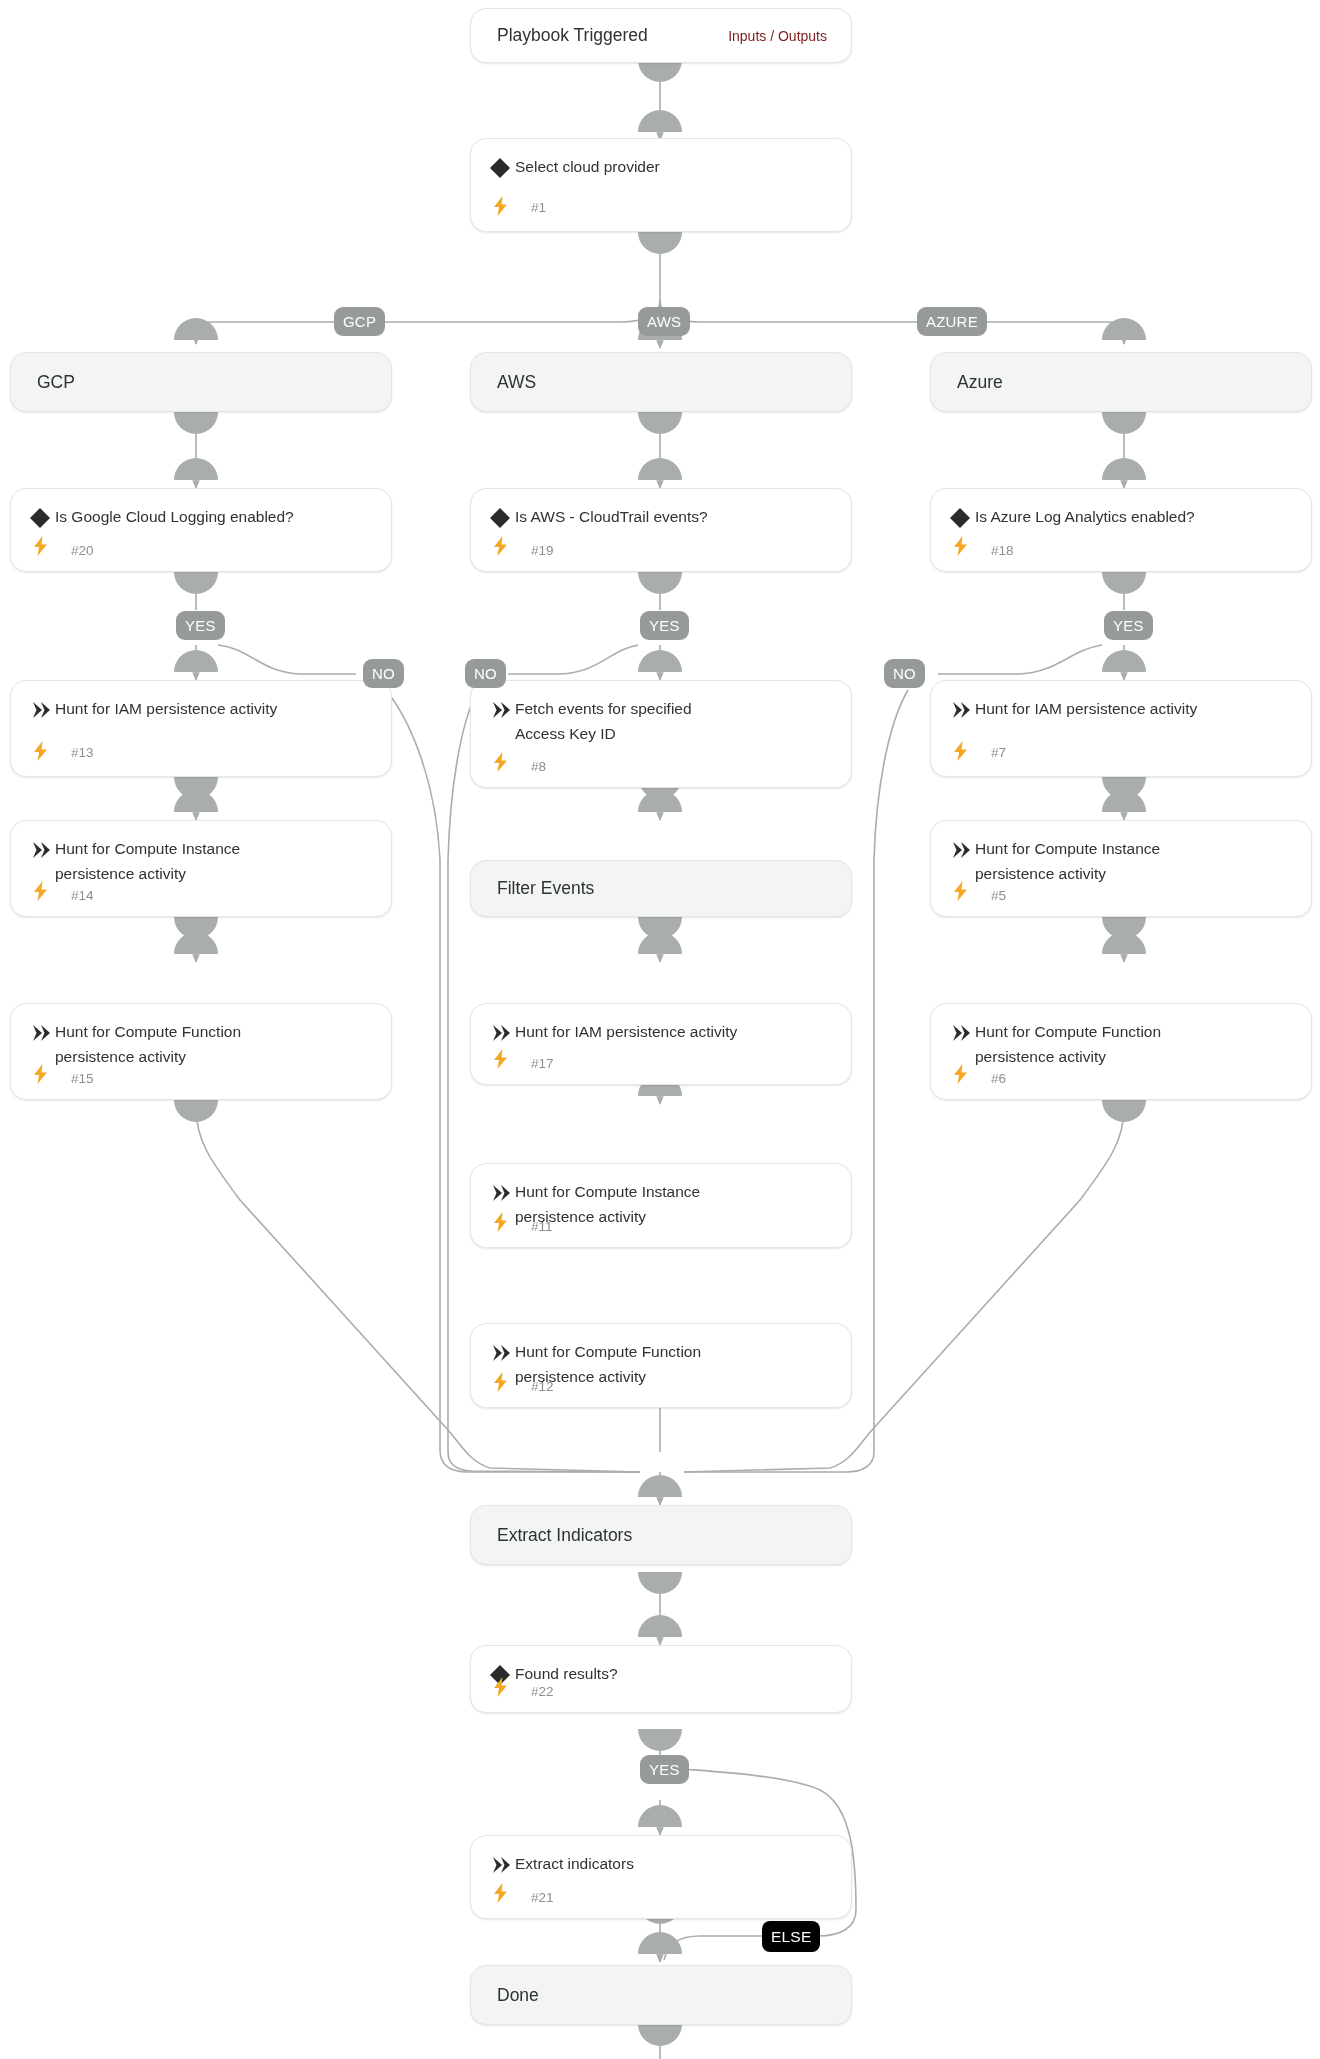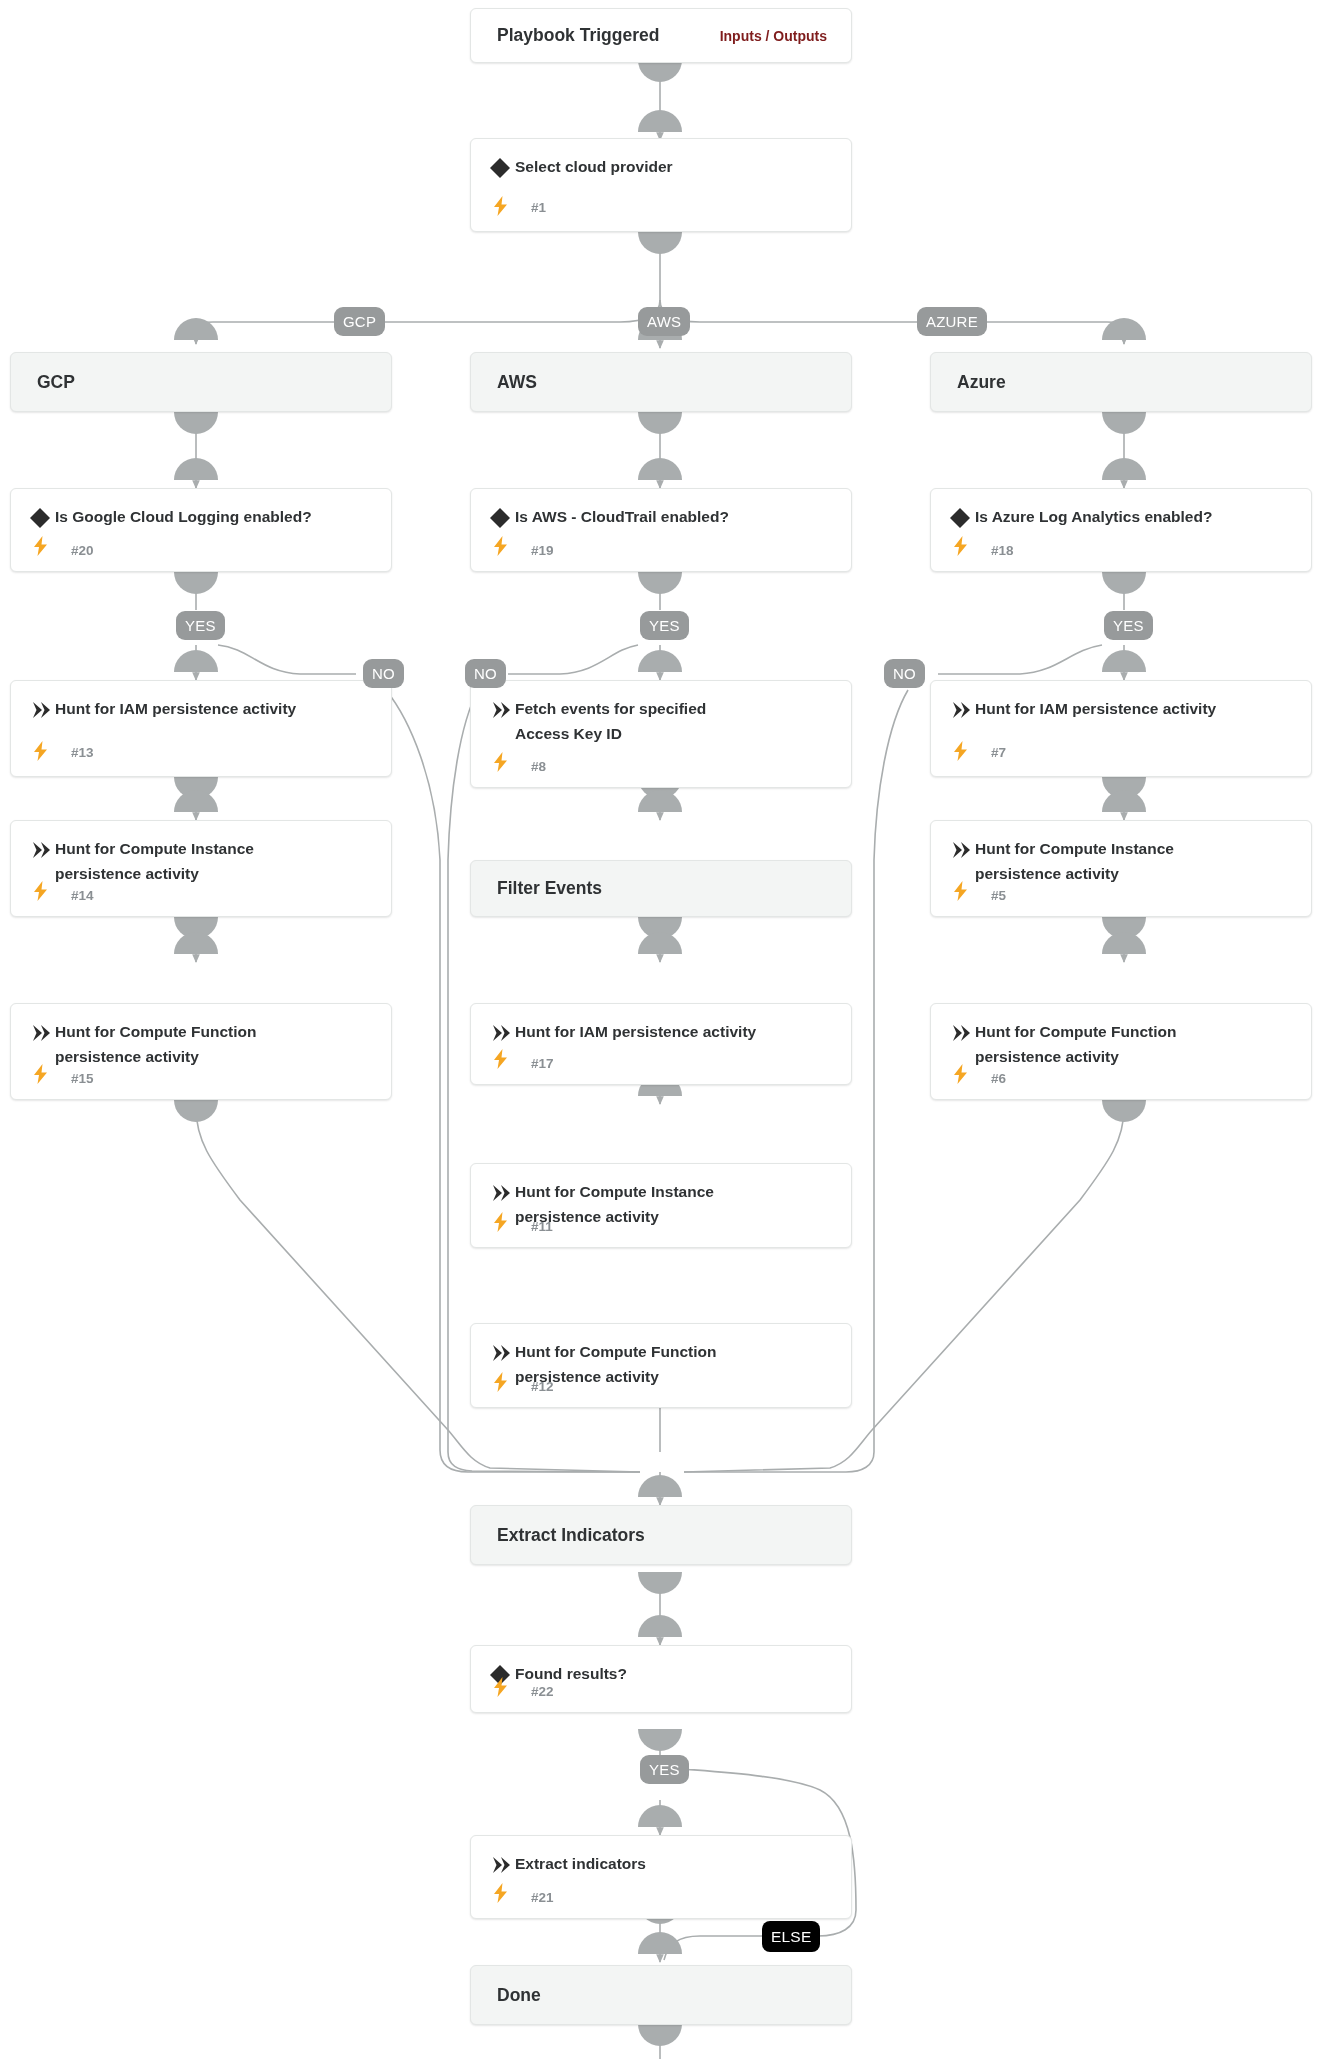--- a/index.html
+++ b/index.html
@@ -25,25 +25,24 @@
     width: 1320px;
     height: 2059px;
     pointer-events: none;
   }
 
   
   .node {
     position: absolute;
     box-sizing: border-box;
     border: 1px solid #e3e6e5;
-    border-radius: 6px;
+    border-radius: 16px;
     background: #ffffff;
     box-shadow: 0 1px 2px rgba(0,0,0,0.10);
     z-index: 5;
-    font-weight: bold;
   }
   .node.section {
     background: #f3f5f4;
     border: 1px solid #e3e6e5;
   }
 
   
   .node.header-node {
     display: flex;
     align-items: center;
@@ -336,21 +335,21 @@
     </div>
   </div>
 
   <div class="node task" style="left:470px; top:488px; width:382px; height:84px;">
     <div class="task-grid">
       <span class="task-icon">
         <svg width="22" height="22" viewBox="0 0 22 22">
             <path d="M11 1 L21 11 L11 21 L1 11 Z" fill="#2b2b2b"></path>
           </svg>
       </span>
-      <span class="task-title">Is AWS - CloudTrail enabled?</span>
+      <span class="task-title">Is AWS - CloudTrail events?</span>
       <span class="task-bolt">
         <svg width="15" height="20" viewBox="0 0 15 20">
             <path d="M9.5 0 L1 11 L6 11 L4.5 20 L14 8.5 L8.5 8.5 Z" fill="#f5a623"></path>
           </svg>
       </span>
       <span class="task-num tight">#19</span>
     </div>
   </div>
 
   <div class="node task" style="left:930px; top:488px; width:382px; height:84px;">

